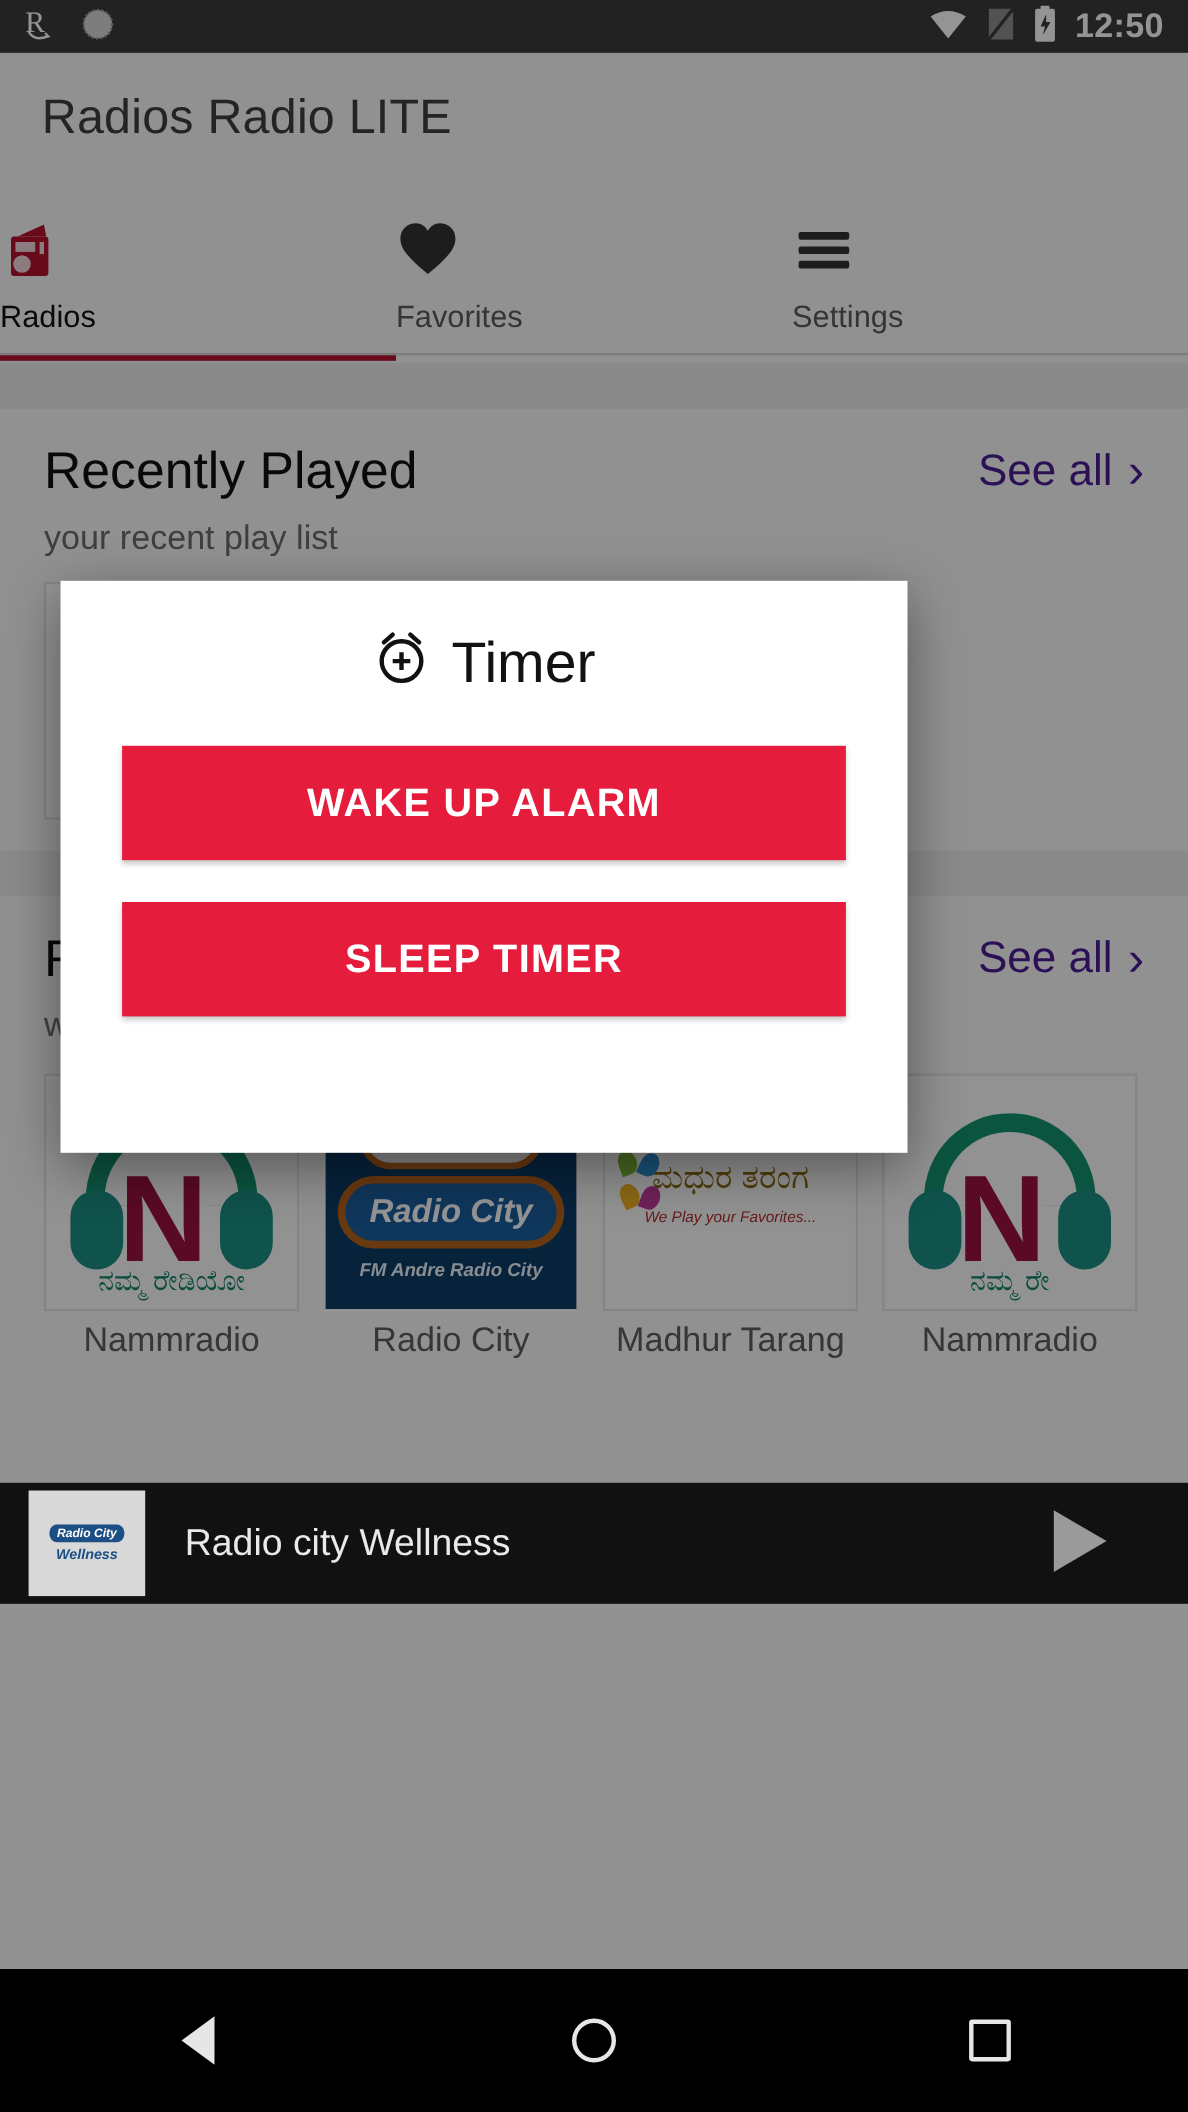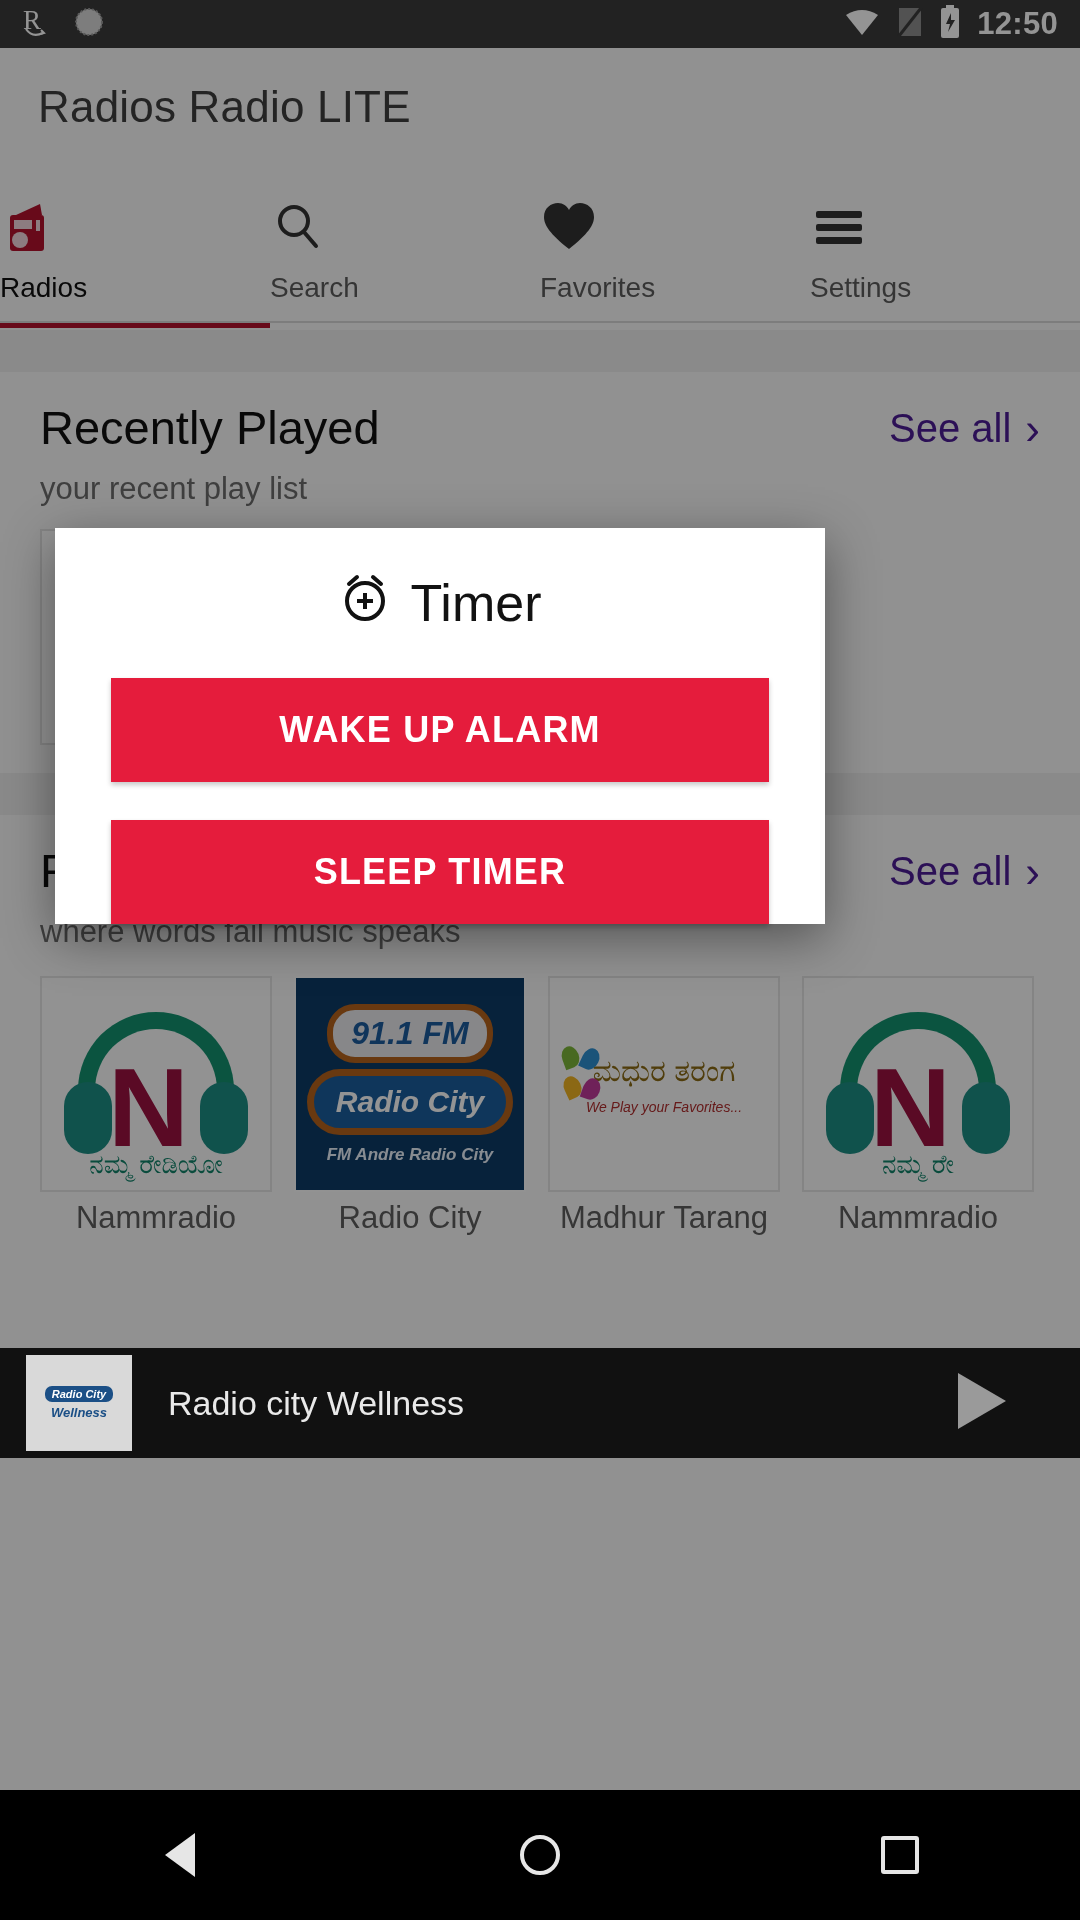--- a/index.html
+++ b/index.html
@@ -79,21 +79,21 @@
     margin-top:8px; white-space:nowrap; overflow:hidden; }
   .card-wrap { flex:0 0 auto; }
 
   
   .rp-row { display:flex; gap:20px; padding:22px 0 28px 0; }
   .rp-card { width:232px; height:216px; border:2px solid #e4e4e4; background:#fff;
     display:flex; align-items:center; justify-content:center; overflow:hidden; flex:0 0 auto;}
 
   
   .dialog {
-    position:absolute; left:55px; top:528px; width:770px; height:396px;
+    position:absolute; left:55px; top:528px; width:770px; height:520px;
     background:#fff; z-index:60;
     box-shadow:0 14px 48px rgba(0,0,0,0.42);
   }
   .dlg-title {
     display:flex; align-items:center; justify-content:center; gap:20px;
     height:150px; font-size:52px; color:#121212;
   }
   .dlg-btn {
     width:658px; height:104px; margin:0 auto 38px auto;
     background:#E51C3C; color:#fff; font-size:36px; font-weight:700;
@@ -217,29 +217,20 @@
         <svg width="58" height="58" viewBox="0 0 58 58">
           <path d="M40 6 L16 17 h26 Z" fill="#B3122E"></path>
           <rect x="10" y="17" width="34" height="36" rx="3" fill="#B3122E"></rect>
           <rect x="14" y="22" width="18" height="9" fill="#f1d6dc"></rect>
           <ellipse cx="20" cy="42" rx="8" ry="8" fill="#f1d6dc"></ellipse>
           <rect x="36" y="22" width="4" height="11" fill="#f1d6dc"></rect>
         </svg>
       </span>
       <span class="tab-label">Radios</span>
       <span class="tab-indicator"></span>
-    </div>
-    <div class="tab">
-      <span class="tab-icon">
-        <svg width="56" height="56" viewBox="0 0 56 56">
-          <circle cx="24" cy="22" r="14" stroke="#333" stroke-width="4" fill="none"></circle>
-          <path d="M34 33 L46 47" stroke="#333" stroke-width="4" stroke-linecap="round"></path>
-        </svg>
-      </span>
-      <span class="tab-label">Search</span>
     </div>
     <div class="tab">
       <span class="tab-icon">
         <svg width="58" height="54" viewBox="0 0 58 54">
           <path d="M29 49 C10 34 4 25 4 17 C4 8 11 3 18 3 C23 3 27 6 29 10 C31 6 35 3 40 3 C47 3 54 8 54 17 C54 25 48 34 29 49 Z" fill="#333"></path>
         </svg>
       </span>
       <span class="tab-label">Favorites</span>
     </div>
     <div class="tab">

